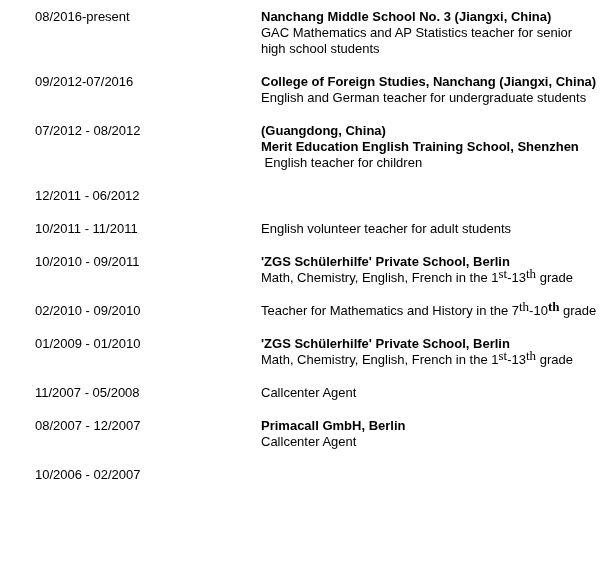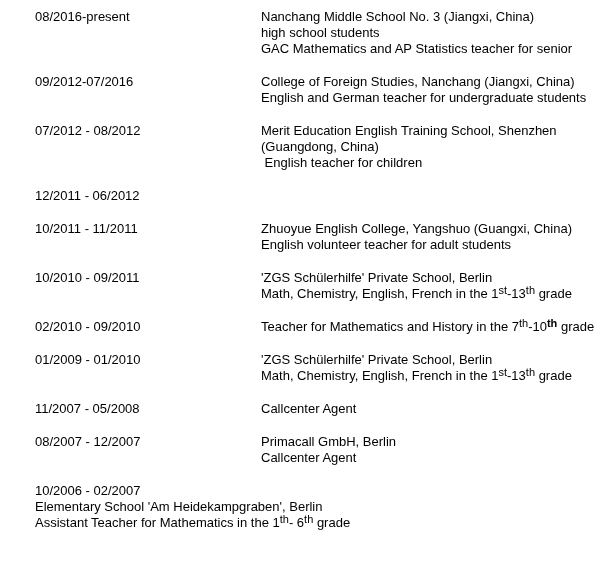--- a/index.html
+++ b/index.html
@@ -21,87 +21,86 @@
     width: 604px;
   }
   .entry {
     display: flex;
     align-items: flex-start;
     margin-bottom: 17px;
     margin-left: 28px;
   }
   .entry:last-child {
     margin-bottom: 0;
-    flex-direction: column;
   }
   .date-col {
     flex: none;
     width: 226px;
     line-height: 16px;
     white-space: pre;
   }
   .content-col {
     flex: 1 1 auto;
     min-width: 0;
   }
   .line {
     line-height: 16px;
     white-space: pre;
   }
   .title-line {
-    font-weight: normal;
+    font-weight: bold;
   }
   .sup {
-    font-size: 11px;
+    font-size: 13px;
     position: relative;
     top: -4px;
+    font-family: Liberation Serif, serif;
   }
   .bold {
     font-weight: bold;
   }
 </style>
 </head>
 <body>
 
 <div class="page">
   <div id="entry-list">
   <div class="entry">
     <div class="date-col">08/2016-present</div>
     <div class="content-col">
           <div class="line title-line">Nanchang Middle School No. 3 (Jiangxi, China)</div>
+          <div class="line desc-line"><span>GAC Mathematics and AP Statistics teacher for senior</span></div>
           <div class="line desc-line"><span>high school students</span></div>
-          <div class="line desc-line"><span>GAC Mathematics and AP Statistics teacher for senior</span></div>
         </div>
   </div>
 
   <div class="entry">
     <div class="date-col">09/2012-07/2016</div>
     <div class="content-col">
           <div class="line title-line">College of Foreign Studies, Nanchang (Jiangxi, China)</div>
           <div class="line desc-line"><span>English and German teacher for undergraduate students</span></div>
         </div>
   </div>
 
   <div class="entry">
     <div class="date-col">07/2012 - 08/2012</div>
     <div class="content-col">
+          <div class="line title-line">(Guangdong, China)</div>
           <div class="line title-line">Merit Education English Training School, Shenzhen</div>
-          <div class="line title-line">(Guangdong, China)</div>
           <div class="line desc-line"><span> English teacher for children</span></div>
         </div>
   </div>
 
   <div class="entry">
     <div class="date-col">12/2011 - 06/2012</div>
   </div>
 
   <div class="entry">
     <div class="date-col">10/2011 - 11/2011</div>
     <div class="content-col">
-          <div class="line title-line">Zhuoyue English College, Yangshuo (Guangxi, China)</div>
           <div class="line desc-line"><span>English volunteer teacher for adult students</span></div>
         </div>
   </div>
 
   <div class="entry">
     <div class="date-col">10/2010 - 09/2011</div>
     <div class="content-col">
           <div class="line title-line">'ZGS Schülerhilfe' Private School, Berlin</div>
           <div class="line desc-line"><span>Math, Chemistry, English, French in the 1</span><span class="sup">st</span><span>-13</span><span class="sup">th</span><span> grade</span></div>
         </div>
@@ -132,19 +131,15 @@
   <div class="entry">
     <div class="date-col">08/2007 - 12/2007</div>
     <div class="content-col">
           <div class="line title-line">Primacall GmbH, Berlin</div>
           <div class="line desc-line"><span>Callcenter Agent</span></div>
         </div>
   </div>
 
   <div class="entry">
     <div class="date-col">10/2006 - 02/2007</div>
-    <div class="content-col">
-          <div class="line title-line">Elementary School 'Am Heidekampgraben', Berlin</div>
-          <div class="line desc-line"><span>Assistant Teacher for Mathematics in the 1</span><span class="sup">th</span><span>- 6</span><span class="sup">th</span><span> grade</span></div>
-        </div>
   </div>
 </div>
 </div>
 
 </body></html>

